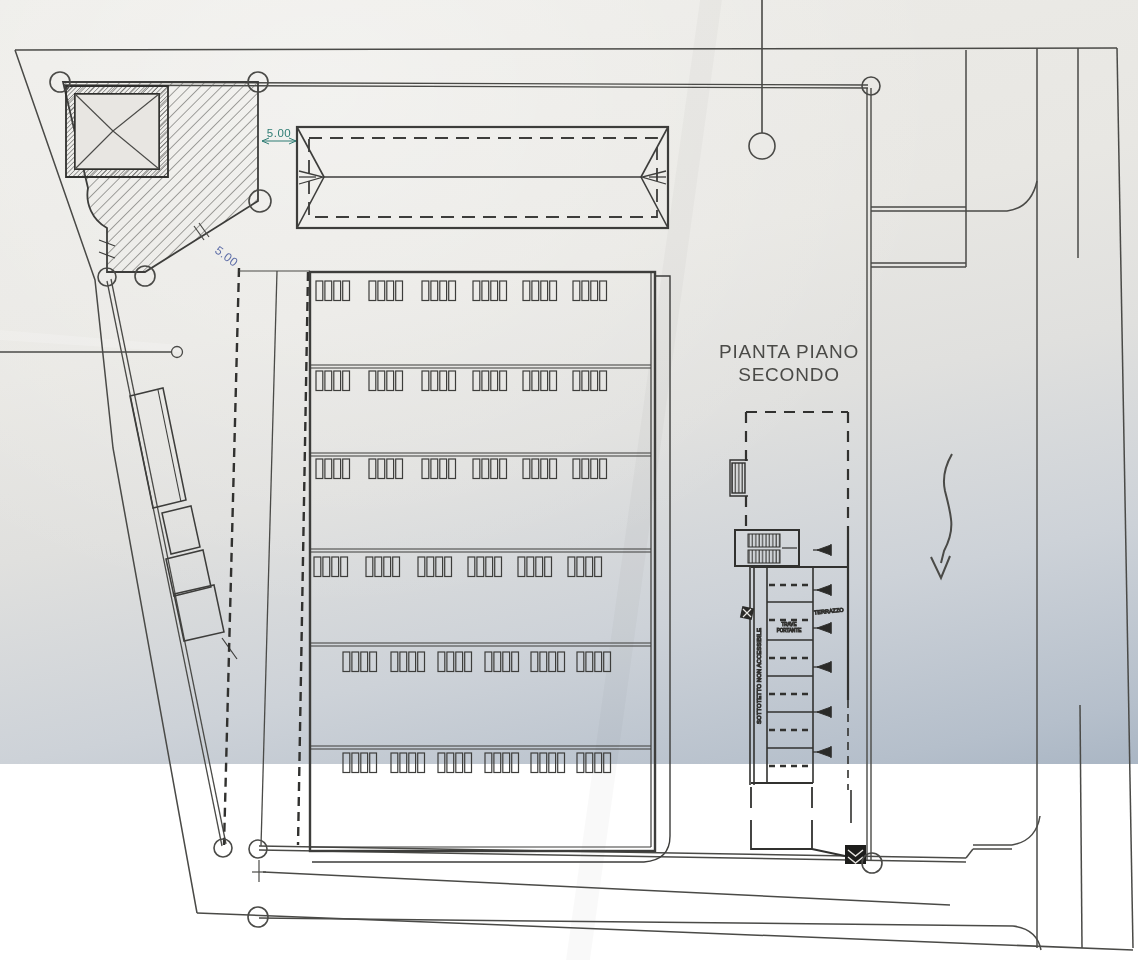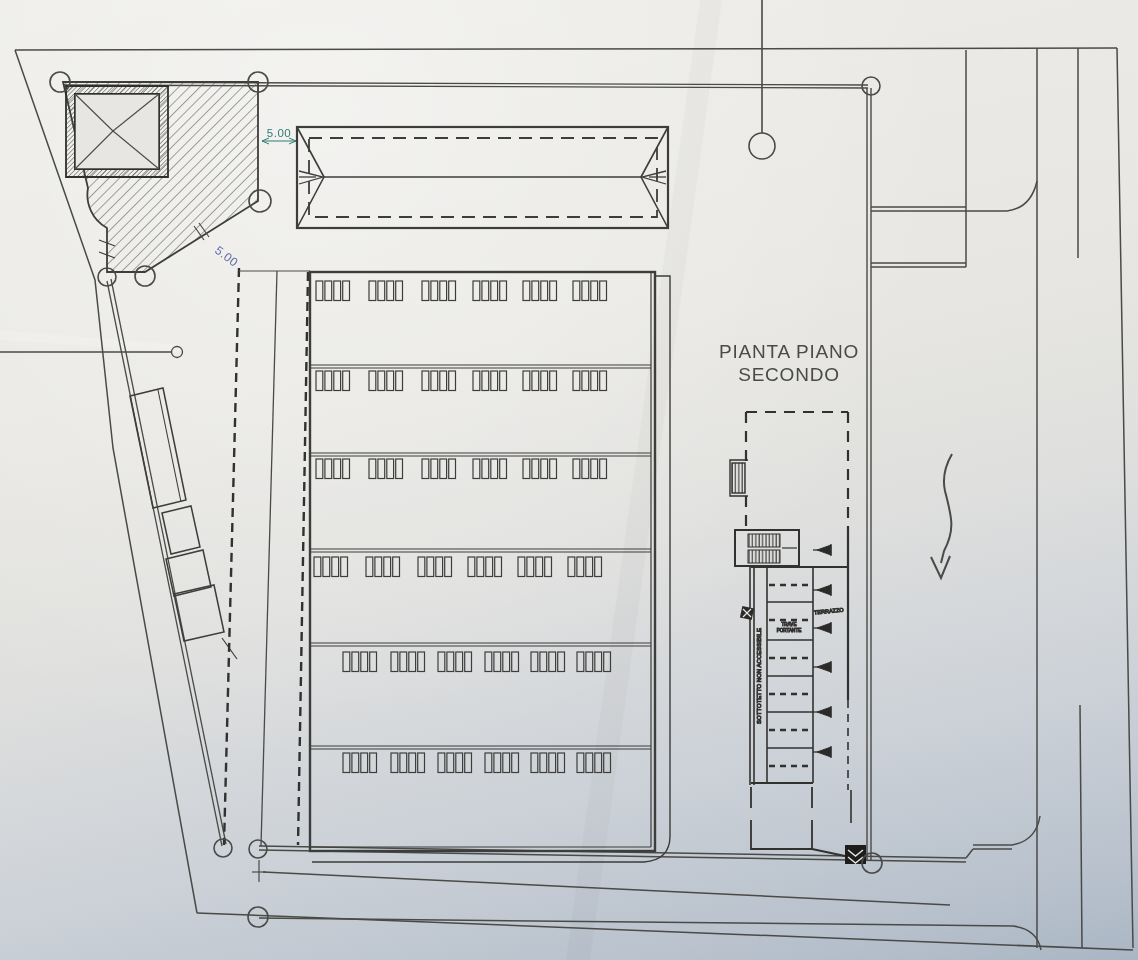--- a/index.html
+++ b/index.html
@@ -1,21 +1,21 @@
 <!DOCTYPE html>
 <html><head>
 <meta charset="utf-8">
 <style>
   html,body{margin:0;padding:0;}
   body{
     width:1138px;height:960px;overflow:hidden;
     font-family:"Liberation Sans", sans-serif;
   }
   .paper{
-    position:relative;width:1138px;height:960px;
+    position:relative;width:1138px;height:764px;
     background:
       radial-gradient(ellipse at 28% 12%, rgba(255,255,255,.38), rgba(255,255,255,0) 55%),
       linear-gradient(168deg,#edece8 0%, #e8e7e3 38%, #e0e0de 56%, #cdd2d8 76%, #b5bfcb 94%, #aab6c4 100%);
   }
   svg{position:absolute;left:0;top:0;}
   text{font-family:"Liberation Sans", sans-serif;}
   .title-text{fill:#4a4a47;font-size:19px;letter-spacing:.8px;}
   .dim-teal{fill:#2f7d74;font-size:11.5px;letter-spacing:.5px;}
   .dim-blue{fill:#5f6fa8;font-size:12px;letter-spacing:.5px;}
   .tiny{fill:#3c3c3a;}

